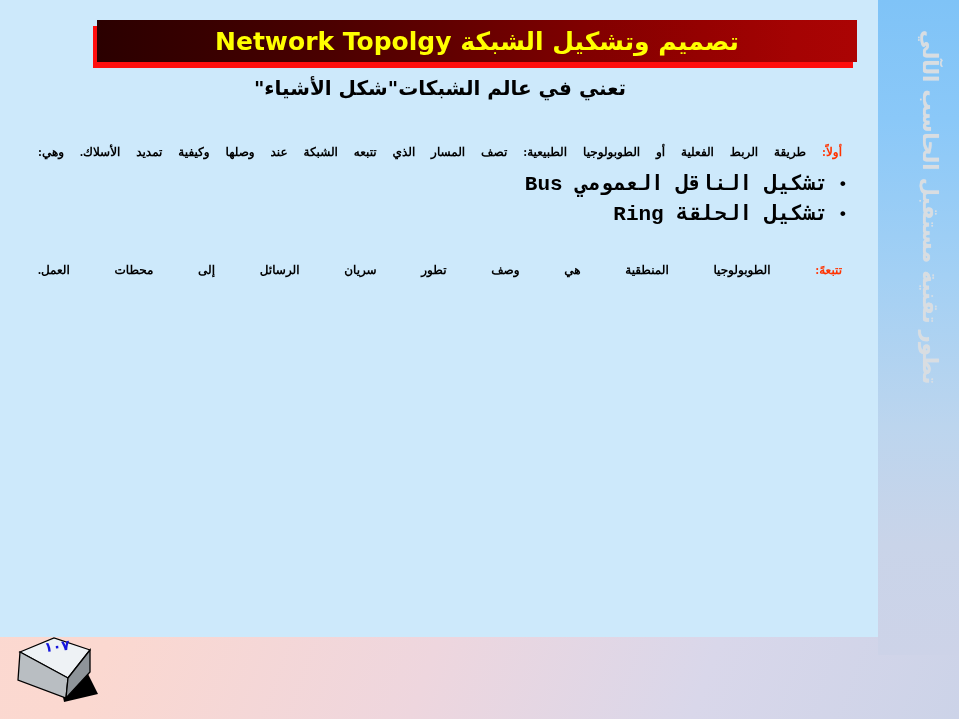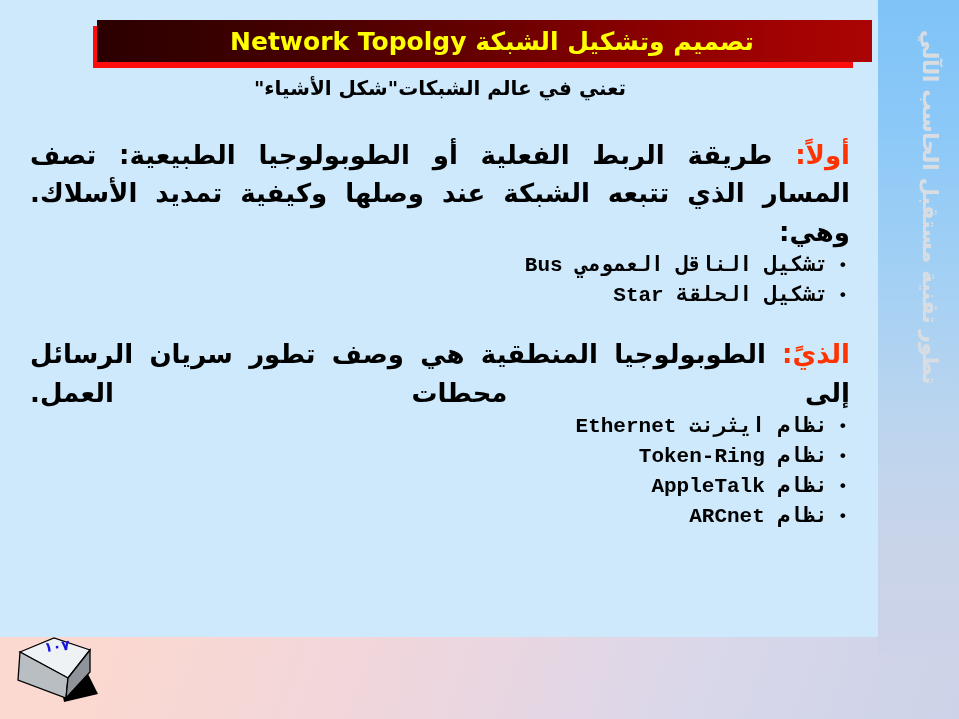--- a/index.html
+++ b/index.html
@@ -71,21 +71,20 @@
   .title-bar {
     position: absolute;
     left: 97px;
     top: 20px;
     width: 760px;
     height: 42px;
     background: linear-gradient(90deg, #2b0000 0%, #380000 14%, #4a0000 30%, #640000 48%, #800000 64%, #960101 80%, #a50303 92%, #ab0404 100%);
     display: flex;
     align-items: center;
     justify-content: center;
-    padding-left: 15px;
   }
   .title-text {
     color: #ffff00;
     font-size: 25px;
     font-weight: bold;
     direction: rtl;
     white-space: nowrap;
     line-height: 1;
   }
 
@@ -107,26 +106,27 @@
     padding: 0;
     height: 30px;
     text-align: center;
     padding-right: 0;
     font-size: 20px;
   }
   .spacer-sm { height: 28px; }
   .spacer-md { height: 24px; }
 
   .para {
-    margin: 0;
+    margin: 8px;
     padding: 0;
     text-align: justify;
     text-align-last: justify;
-    font-size: 26px;
+    font-size: 12px;
     line-height: 1.48;
+    font-family: Liberation Serif, serif;
   }
   .para .marker {
     color: #ff3300;
   }
 
   ul.bullets {
     list-style: none;
     margin: 0;
     padding: 0;
   }
@@ -194,33 +194,27 @@
   <div class="content">
 
     <div class="lead">تعني في عالم الشبكات"شكل الأشياء"</div>
 
     <div class="spacer-sm"></div>
 
     <p class="para"><span class="marker">أولاً:</span><span> طريقة الربط الفعلية أو الطوبولوجيا الطبيعية: تصف المسار الذي تتبعه الشبكة عند وصلها وكيفية تمديد الأسلاك. وهي:</span></p>
 
     <ul class="bullets">
       <li>تشكيل الناقل العمومي Bus</li>
-      <li>تشكيل الحلقة Star</li>
+      <li>تشكيل الحلقة Ring</li>
     </ul>
 
     <div class="spacer-md"></div>
 
-    <p class="para"><span class="marker">الذيً:</span><span> الطوبولوجيا المنطقية هي وصف تطور سريان الرسائل إلى محطات العمل.</span></p>
-
-    <ul class="bullets">
-      <li>نظام ايثرنت Ethernet</li>
-      <li>نظام Token-Ring</li>
-      <li>نظام AppleTalk</li>
-      <li>نظام ARCnet</li>
-    </ul>
+    <p class="para"><span class="marker">تتبعهً:</span><span> الطوبولوجيا المنطقية هي وصف تطور سريان الرسائل إلى محطات العمل.</span></p>
+
 
   </div>
 
   <svg class="key-icon" viewBox="0 0 130 86" xmlns="http://www.w3.org/2000/svg">
     <polygon points="52,40 72,22 92,62 58,70" fill="#000000"></polygon>
     <polygon points="14,20 48,6 84,18 62,46" fill="#eef2f5" stroke="#000000" stroke-width="1.3"></polygon>
     <polygon points="14,20 62,46 60,66 12,48" fill="#b9bec2" stroke="#000000" stroke-width="1.3"></polygon>
     <polygon points="62,46 84,18 84,40 60,66" fill="#8e9499" stroke="#000000" stroke-width="1.3"></polygon>
   </svg>
   <div class="key-num">١٠٧</div>

